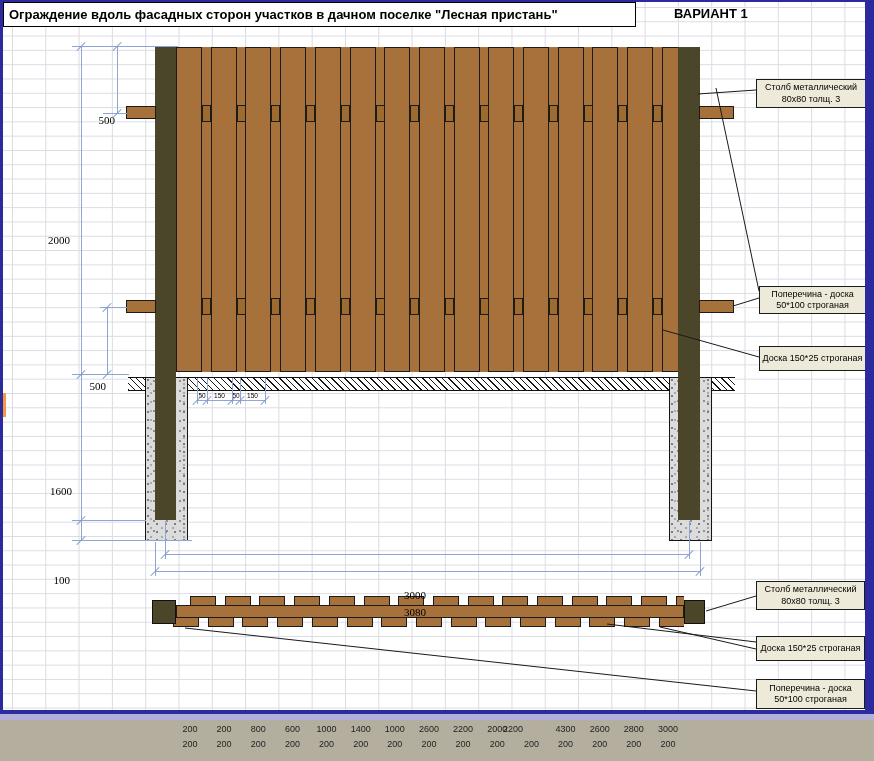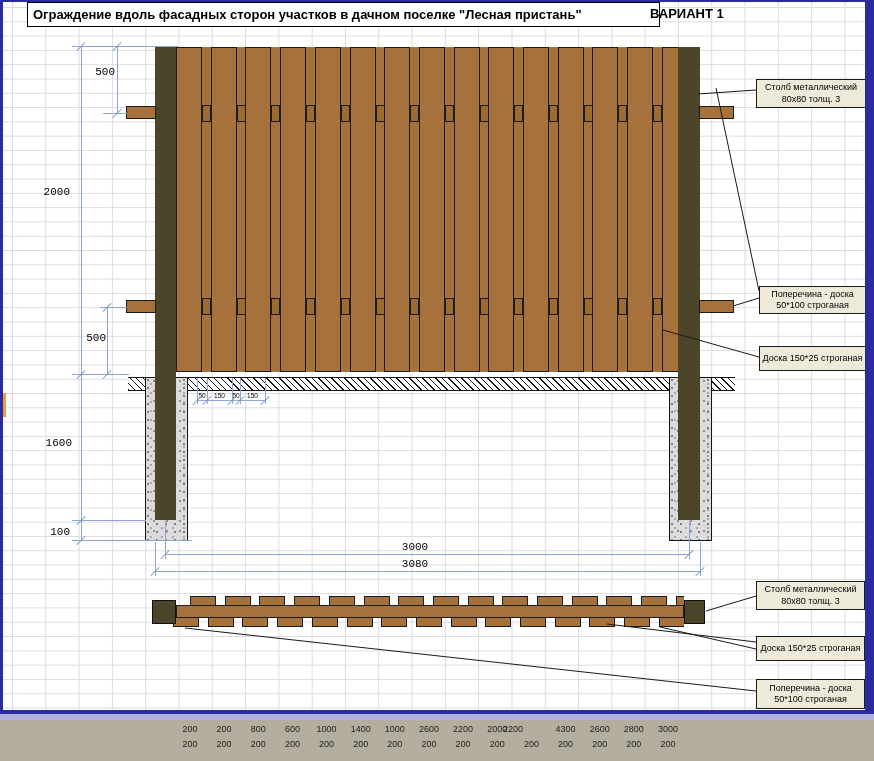--- a/index.html
+++ b/index.html
@@ -13,23 +13,23 @@
     background-image:
       linear-gradient(to right, var(--grid) 1px, transparent 1px),
       linear-gradient(to bottom, var(--grid) 1px, transparent 1px);
     background-size:33.3px 100%,100% 14.3px;
     background-position:9px 0,0 5px;
   }
   #title-cell{
     left:3px;top:2px;width:633px;height:25px;box-sizing:border-box;
     background:#fff;border:1px solid #000;
     font-size:13px;font-weight:bold;color:#000;line-height:23px;padding-left:5px;
-    white-space:nowrap;overflow:hidden;margin-left:24px;
-  }
-  #variant-label{left:650px;top:6px;font-size:13px;font-weight:600;color:#000;}
+    white-space:nowrap;overflow:hidden;
+  }
+  #variant-label{left:674px;top:6px;font-size:13px;font-weight:600;color:#000;}
   .post{background:var(--post);}
   .footing{
     box-sizing:border-box;border:1px solid #141414;background-color:#dcdcdc;
     background-image:
       radial-gradient(circle at 2px 2px,#7d7d7d 0.8px,transparent 1.3px),
       radial-gradient(circle at 5px 6px,#a9a9a9 0.9px,transparent 1.4px),
       radial-gradient(circle at 8px 3px,#8f8f8f 0.7px,transparent 1.2px);
     background-size:9px 8px,11px 9px,13px 10px;
   }
   #hatch-band{
@@ -46,21 +46,21 @@
     position:absolute;width:9px;height:17px;box-sizing:border-box;
     background:var(--board-dark);border:1px solid #1b1b1b;
   }
   .stub{box-sizing:border-box;background:var(--board);border:1px solid #1b1b1b;}
   #plan-board-area{left:173px;top:596px;width:511px;height:31px;overflow:hidden;}
   .plan-board{position:absolute;width:26px;height:10px;box-sizing:border-box;background:var(--board);border:1px solid #1b1b1b;}
   #plan-rail{position:absolute;left:3px;top:9px;width:508px;height:13px;box-sizing:border-box;background:var(--board);border:1px solid #1b1b1b;}
   .plan-post{box-sizing:border-box;border:1px solid #111;background:var(--post);}
   .dimline{position:absolute;background:var(--dim);}
   .tick{position:absolute;width:12px;height:1px;background:var(--dim-dark);transform:rotate(-45deg);}
-  .dimtext{position:absolute;font-size:11px;color:#000;font-family:Liberation Mono, monospace;}
+  .dimtext{position:absolute;font-size:11px;color:#000;font-family:Liberation Serif, serif;margin-top:48px;}
   .smalldim{position:absolute;font-size:6.5px;color:#000;text-align:center;}
   .lblbox{
     position:absolute;box-sizing:border-box;background:var(--labelbg);border:1px solid #1b1b1b;
     font-size:9px;line-height:11.5px;color:#000;text-align:center;
     display:flex;flex-direction:column;justify-content:center;
   }
   #leaders{left:0;top:0;width:874px;height:761px;pointer-events:none;}
   .wborder{background:var(--window-border);}
   #band-lavender{left:0;top:714px;width:874px;height:6px;background:var(--band-lavender);}
   #band-tan{left:0;top:720px;width:874px;height:41px;background:var(--band-tan);}

